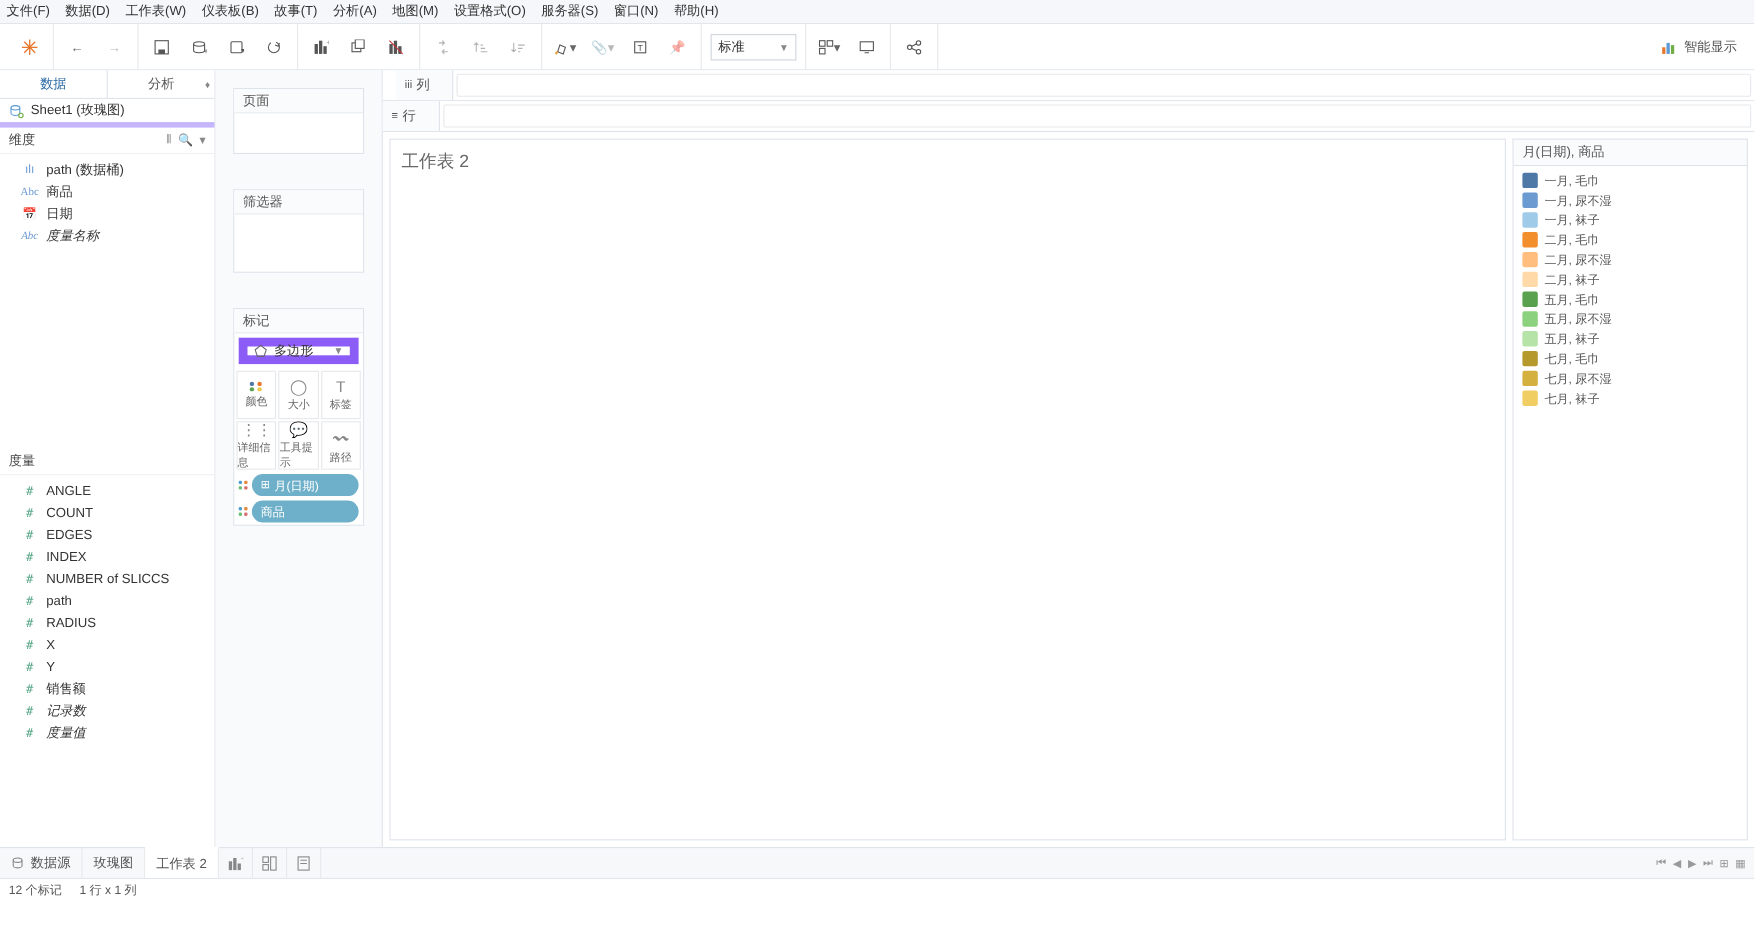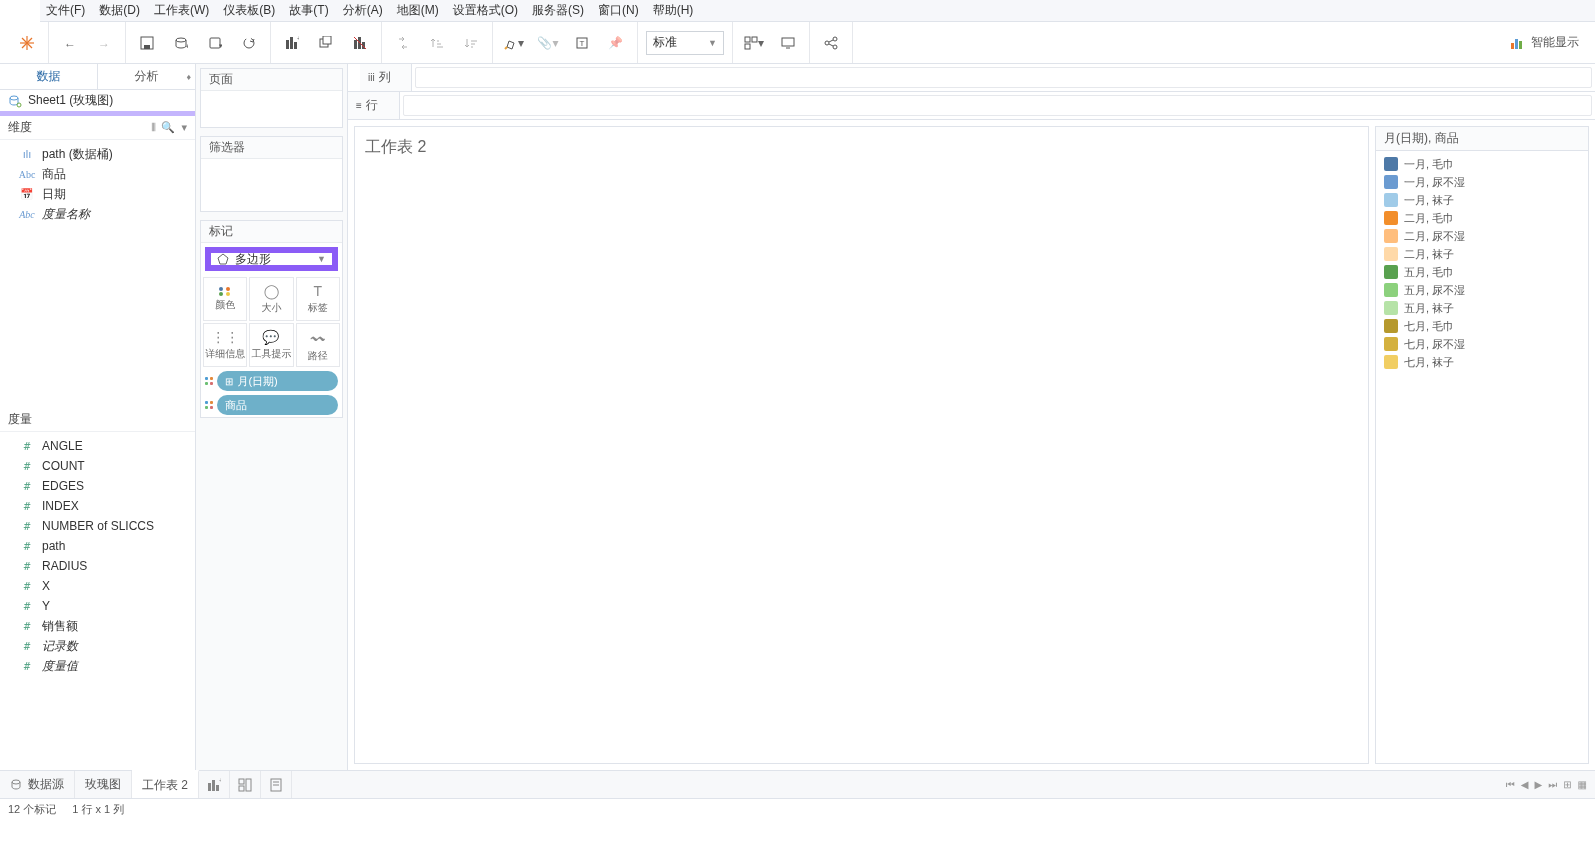--- a/index.html
+++ b/index.html
@@ -1,19 +1,19 @@
 <!DOCTYPE html>
 <html><head>
 <meta charset="utf-8">
 <style>
 * { box-sizing: border-box; margin: 0; padding: 0; font-family: "Microsoft YaHei", sans-serif; }
 body { width: 1595px; height: 841px; background: #fff; font-size: 12px; color: #333; overflow: hidden; }
 
 
-.menubar { height: 22px; background: #f6f7fa; border-bottom: 1px solid #dfe3ea; display: flex; align-items: center; padding: 0 6px; gap: 14px; font-size: 12px; margin-left: 40px; }
+.menubar { height: 22px; background: #f6f7fa; border-bottom: 1px solid #dfe3ea; display: flex; align-items: center; padding: 0 6px; gap: 14px; font-size: 12px; }
 .menubar span { cursor: default; }
 
 
 .toolbar { height: 42px; background: #fff; border-bottom: 1px solid #dfe3ea; display: flex; align-items: center; padding: 0 6px; }
 .tbgroup { display: flex; align-items: center; gap: 8px; padding: 0 8px; height: 100%; border-right: 1px solid #e6e8ec; }
 .tbtn { width: 26px; height: 26px; display: flex; align-items: center; justify-content: center; color: #666; border-radius: 3px; }
 .fit-select { width: 78px; height: 24px; border: 1px solid #cfd4da; background: #fff; padding: 0 6px; display: flex; align-items: center; justify-content: space-between; font-size: 12px; }
 .toolbar .spacer { flex: 1; }
 .showme { display: flex; align-items: center; gap: 6px; padding: 0 10px; color: #555; }
 
@@ -35,23 +35,23 @@
 .fld .ic { width: 18px; text-align: center; font-size: 11px; }
 .fld.abc .ic { color: #6b9bd1; font-family: serif; font-size: 10px; }
 .fld.date .ic { color: #6b9bd1; }
 .fld.bin .ic { color: #6b9bd1; }
 .fld.num .ic { color: #5ba88a; font-family: monospace; }
 .fld.italic span { font-style: italic; }
 .mid-sep { height: 180px; }
 
 
 .cards-col { width: 152px; border-right: 1px solid #dfe3ea; display: flex; flex-direction: column; background: #f9fafb; }
-.card { border: 1px solid #dfe3ea; margin: 4px; background: #fff; }
+.card { border: 1px solid #dfe3ea; margin: 16px; background: #fff; }
 .card-title { height: 22px; display: flex; align-items: center; padding: 0 8px; border-bottom: 1px solid #e9ecef; color: #555; font-size: 12px; background: #fafbfc; }
-.marks-sel { height: 24px; border: 6px solid #8b5cf6; margin: 4px; display: flex; align-items: center; padding: 0 6px; gap: 6px; background: #fff; justify-content: space-between; }
+.marks-sel { height: 24px; border: 8px solid #8b5cf6; margin: 4px; display: flex; align-items: center; padding: 0 6px; gap: 6px; background: #fff; justify-content: space-between; }
 .marks-sel .lbl { display: flex; align-items: center; gap: 6px; }
 .marks-grid { display: grid; grid-template-columns: repeat(3, 1fr); gap: 2px; padding: 2px; }
 .mcell { border: 1px solid #e6e8ec; height: 44px; display: flex; flex-direction: column; align-items: center; justify-content: center; gap: 2px; font-size: 10px; color: #666; }
 .mcell .mic { color: #888; font-size: 14px; }
 .pill-row { display: flex; align-items: center; gap: 4px; padding: 2px 4px; }
 .pill-pre { display: grid; grid-template-columns: repeat(2, 3px); grid-template-rows: repeat(2, 3px); gap: 2px; }
 .pill-pre i { display: block; width: 3px; height: 3px; border-radius: 1px; }
 .pill-pre i:nth-child(1){background:#4e9dd3;} .pill-pre i:nth-child(2){background:#e38a3c;} .pill-pre i:nth-child(3){background:#6bbf73;} .pill-pre i:nth-child(4){background:#d66f6f;}
 .pill { flex: 1; height: 20px; border-radius: 10px; background: #6eb0c9; color: #fff; display: flex; align-items: center; gap: 4px; padding: 0 8px; font-size: 11px; }
 .pill .pic { font-size: 10px; }

